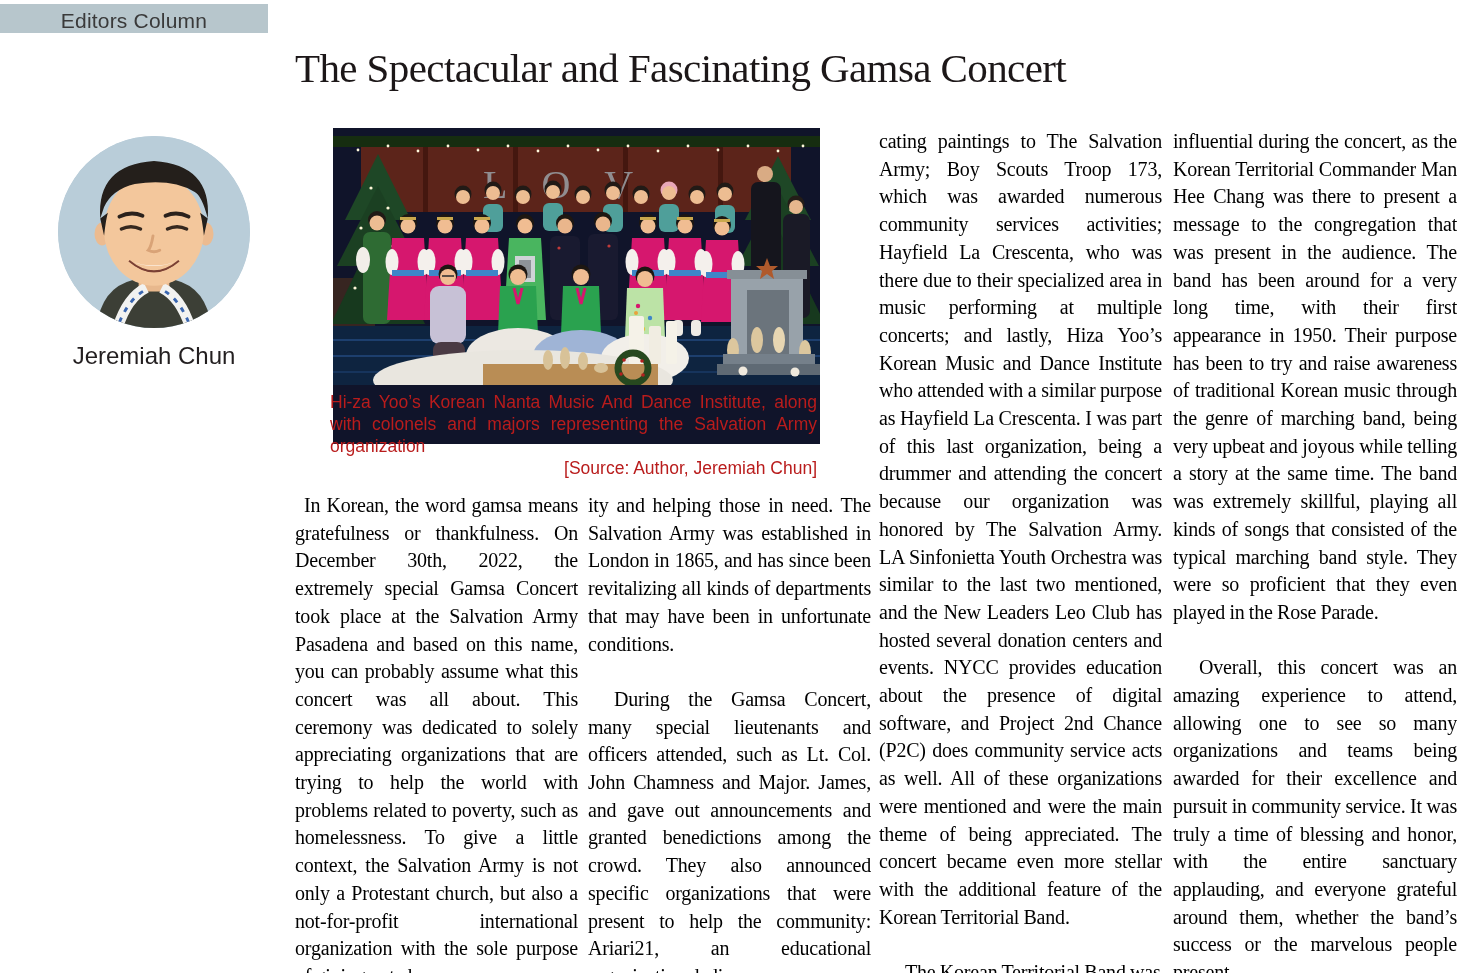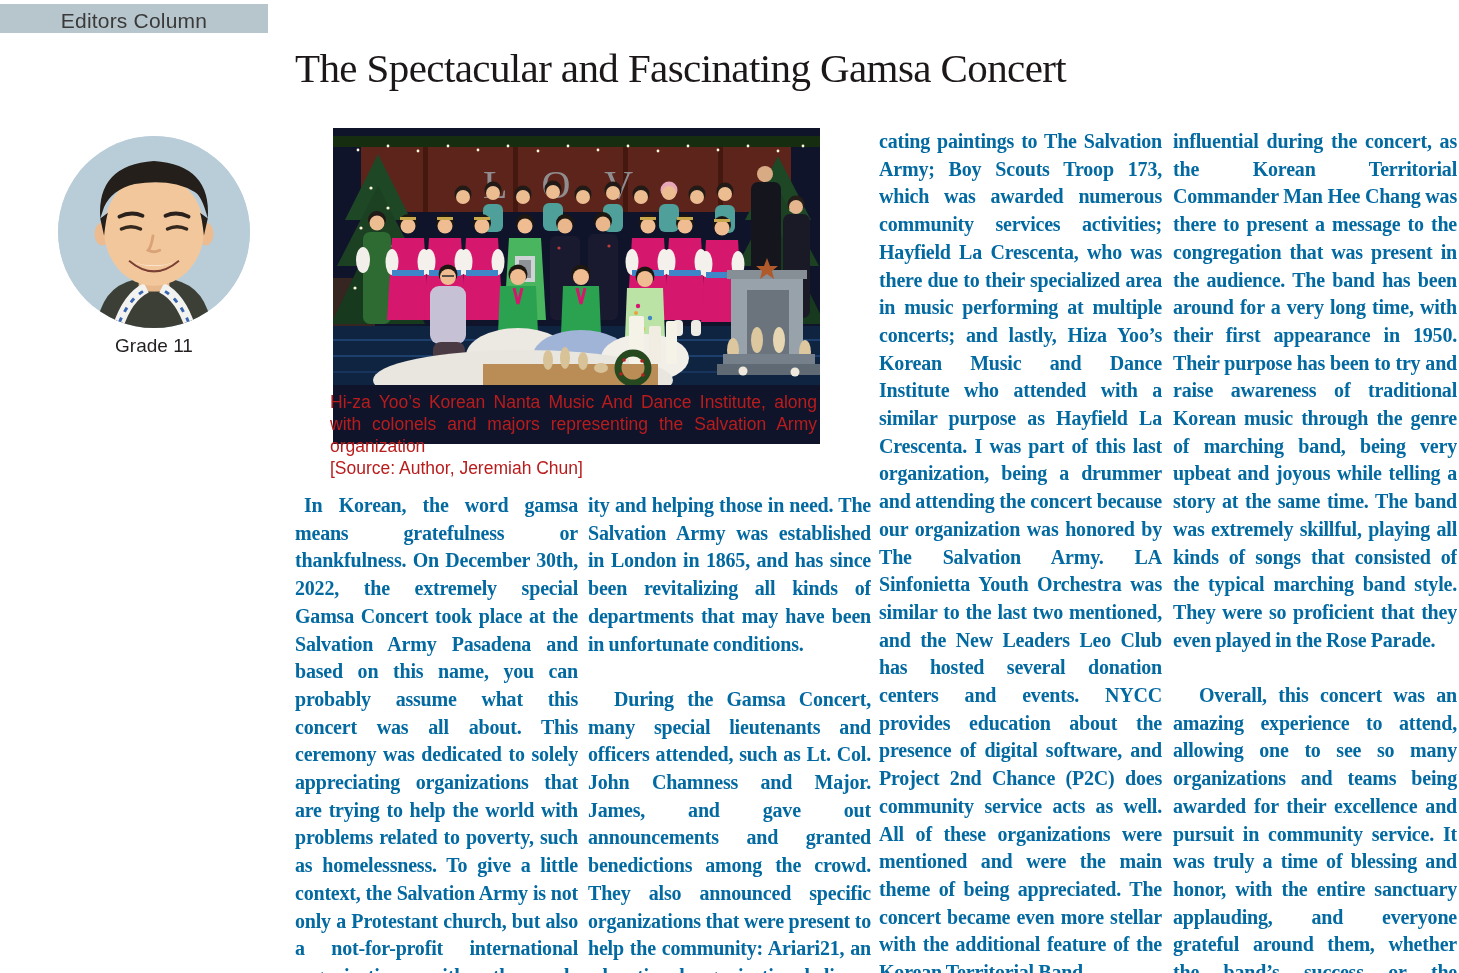--- a/index.html
+++ b/index.html
@@ -22,25 +22,25 @@
   .avatar-wrap{width:192px;height:192px;margin:0 auto;border-radius:50%;overflow:hidden;background:#b9cdd9;}
   .author-name{margin-top:14px;font-size:24px;}
   .author-grade{margin-top:7px;font-size:19px;}
   .author-school{margin-top:3px;font-size:19px;}
 
   
   .photo-frame{left:333px;top:128px;width:487px;height:316px;overflow:hidden;background:#10142a;}
   .photo-caption{left:330px;top:391px;width:487px;font-family:"Liberation Sans",sans-serif;
                  font-size:17.5px;line-height:22px;color:#b91c1c;}
   .photo-caption .cap-main{text-align:justify;}
-  .photo-caption .cap-source{text-align:left;}
+  .photo-caption .cap-source{text-align:right;}
 
   
-  .article-col{width:283px;font-size:20px;line-height:27.7px;color:#0369a1;
-               text-align:justify;letter-spacing:-0.2px;word-spacing:-0.5px;overflow:hidden;font-weight:bold;}
+  .article-col{width:283px;font-size:20px;line-height:27.7px;color:#000000;
+               text-align:justify;letter-spacing:-0.2px;word-spacing:-0.5px;overflow:hidden;}
   .article-col p{margin:0;}
   .article-col p + p{margin-top:27.7px;}
   .p-indent{text-indent:26px;}
   .p-indent-sm{text-indent:9px;}
   .col-1{left:295px;top:492px;height:481px;}
   .col-2{left:588px;top:492px;height:481px;}
   .col-3{left:879px;top:128px;height:845px;}
   .col-4{left:1173px;top:128px;width:284px;height:845px;}
 </style>
 </head>
@@ -80,21 +80,21 @@
       <path d="M66 97 Q76 92 86 97" stroke="#35281f" stroke-width="3.5" fill="none" stroke-linecap="round"></path>
       <path d="M114 97 Q124 92 134 97" stroke="#35281f" stroke-width="3.5" fill="none" stroke-linecap="round"></path>
 
       <path d="M99 104 Q97 116 94 119 Q100 122 106 119" stroke="#d9a377" stroke-width="3" fill="none" stroke-linecap="round"></path>
 
       <path d="M74 130 Q100 152 126 130 Q114 142 100 142 Q86 142 74 130 Z" fill="#8a4a3c"></path>
       <path d="M78 131 Q100 140 122 131 Q100 139 78 131 Z" fill="#ffffff"></path>
       <path d="M74 130 Q100 152 126 130" stroke="#7a4034" stroke-width="2" fill="none"></path>
     </svg>
   </div>
-  <div class="author-grade">Grade 11</div>
+  <div class="author-name">Jeremiah Chun</div>
 </div>
 
 <div class="abs photo-frame">
   <svg width="487" height="257" viewBox="0 0 487 257">
     <rect x="0" y="0" width="487" height="257" fill="#10142a"></rect>
 
     <rect x="28" y="12" width="430" height="72" fill="#5c241a"></rect>
     <rect x="90" y="12" width="5" height="72" fill="#44170f"></rect>
     <rect x="180" y="12" width="5" height="72" fill="#44170f"></rect>
     <rect x="290" y="12" width="5" height="72" fill="#44170f"></rect>

